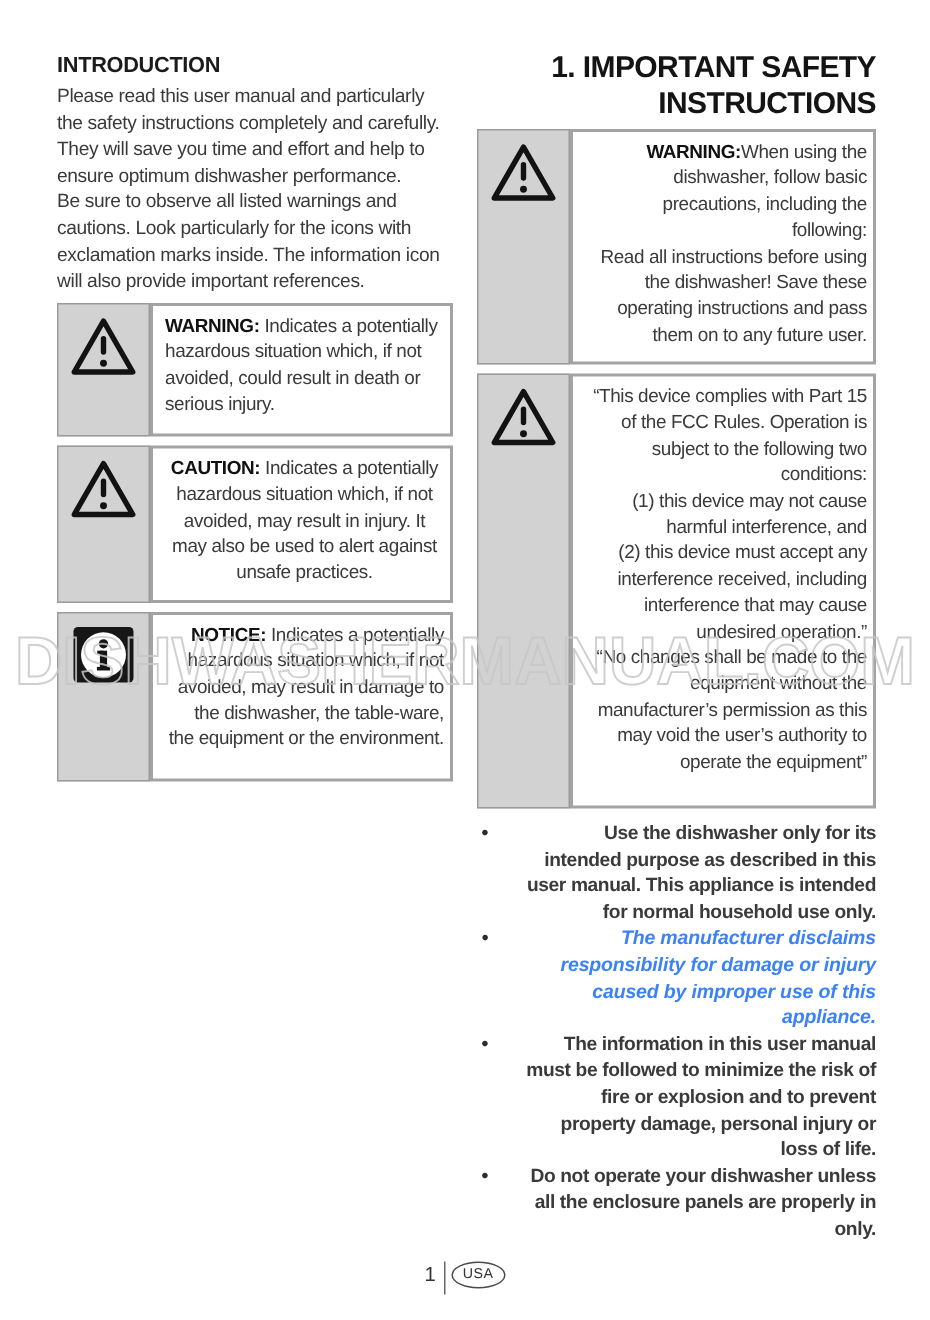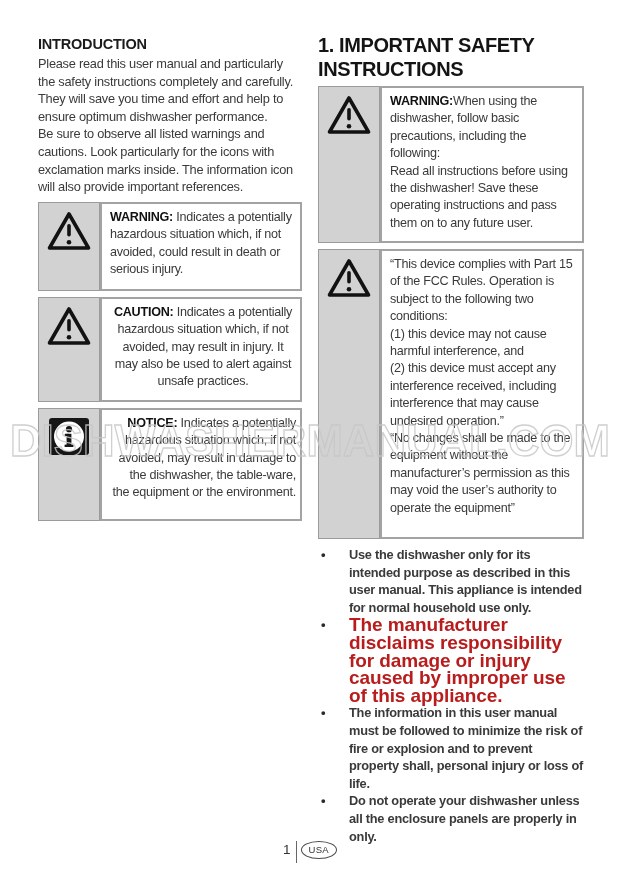--- a/index.html
+++ b/index.html
@@ -4,21 +4,21 @@
 <style>
   * { margin:0; padding:0; box-sizing:border-box; }
   html,body { background:#e8e8e8; }
   .page {
     position:relative; width:620px; height:880px; margin:0 auto;
     background:#ffffff; overflow:hidden;
     font-family:"Liberation Sans", sans-serif; color:#3a3a3a;padding-left:36px;
   }
   
   .col-left  { position:absolute; left:38px;  top:36px; width:264px; }
-  .col-right { position:absolute; left:318px; top:33px; width:266px; }
+  .col-right { position:absolute; left:318px; top:33px; width:266px;text-align:right; }
 
   .intro-heading {
     font-size:14.5px; font-weight:bold; color:#1b1b1b;
     letter-spacing:-0.2px; margin-bottom:3px;
   }
   .body-text {
     font-size:12.8px; line-height:17.6px; letter-spacing:-0.25px;
     white-space:pre-line; margin-bottom:6px;
   }
   .section-heading {
@@ -49,21 +49,21 @@
   
   .bullets { list-style:none; margin-top:7px; }
   .bullets li {
     position:relative; padding-left:31px;
     font-size:12.8px; line-height:17.6px; letter-spacing:-0.25px;font-weight:bold;
   }
   .bullets li::before {
     content:"\2022"; position:absolute; left:3px; top:0;
     font-size:13px; color:#2c2c2c;
   }
-  .bullets li.bold { font-weight:bold; font-size:19px; color:#b91c1c; letter-spacing:-0.1px; }
+  .bullets li.bold { font-weight:bold; font-size:13px; color:#3b82f6; letter-spacing:-0.1px;font-style:italic; }
 
   
   .watermark {
     position:absolute; left:0; top:417px; width:620px; height:52px;
     pointer-events:none; z-index:5; opacity:0.85;
   }
   .watermark text {
     font-family:"Liberation Sans", sans-serif;
     font-size:45px; font-weight:bold;
     fill:none; stroke:#c7c7c7; stroke-width:1.3px;
@@ -163,21 +163,21 @@
         <b></b><span class="pre">“This device complies with Part 15 of the FCC Rules. Operation is subject to the following two conditions:
 (1) this device may not cause harmful interference, and
 (2) this device must accept any interference received, including interference that may cause undesired operation.”
 “No changes shall be made to the equipment without the manufacturer’s permission as this may void the user’s authority to operate the equipment”</span>
       </div>
     </div>
 
     <ul class="bullets">
       <li>Use the dishwasher only for its intended purpose as described in this user manual. This appliance is intended for normal household use only.</li>
       <li class="bold">The manufacturer disclaims responsibility for damage or injury caused by improper use of this appliance.</li>
-      <li>The information in this user manual must be followed to minimize the risk of fire or explosion and to prevent property shall, personal injury or loss of life.</li>
+      <li>The information in this user manual must be followed to minimize the risk of fire or explosion and to prevent property damage, personal injury or loss of life.</li>
       <li>Do not operate your dishwasher unless all the enclosure panels are properly in only.</li>
     </ul>
   </div>
 
   <svg class="watermark" viewBox="0 0 620 52">
     <text x="310" y="39" text-anchor="middle" textLength="600" lengthAdjust="spacingAndGlyphs">DISHWASHERMANUAL.COM</text>
   </svg>
 
   <div class="footer">
     <span class="page-num">1</span>

